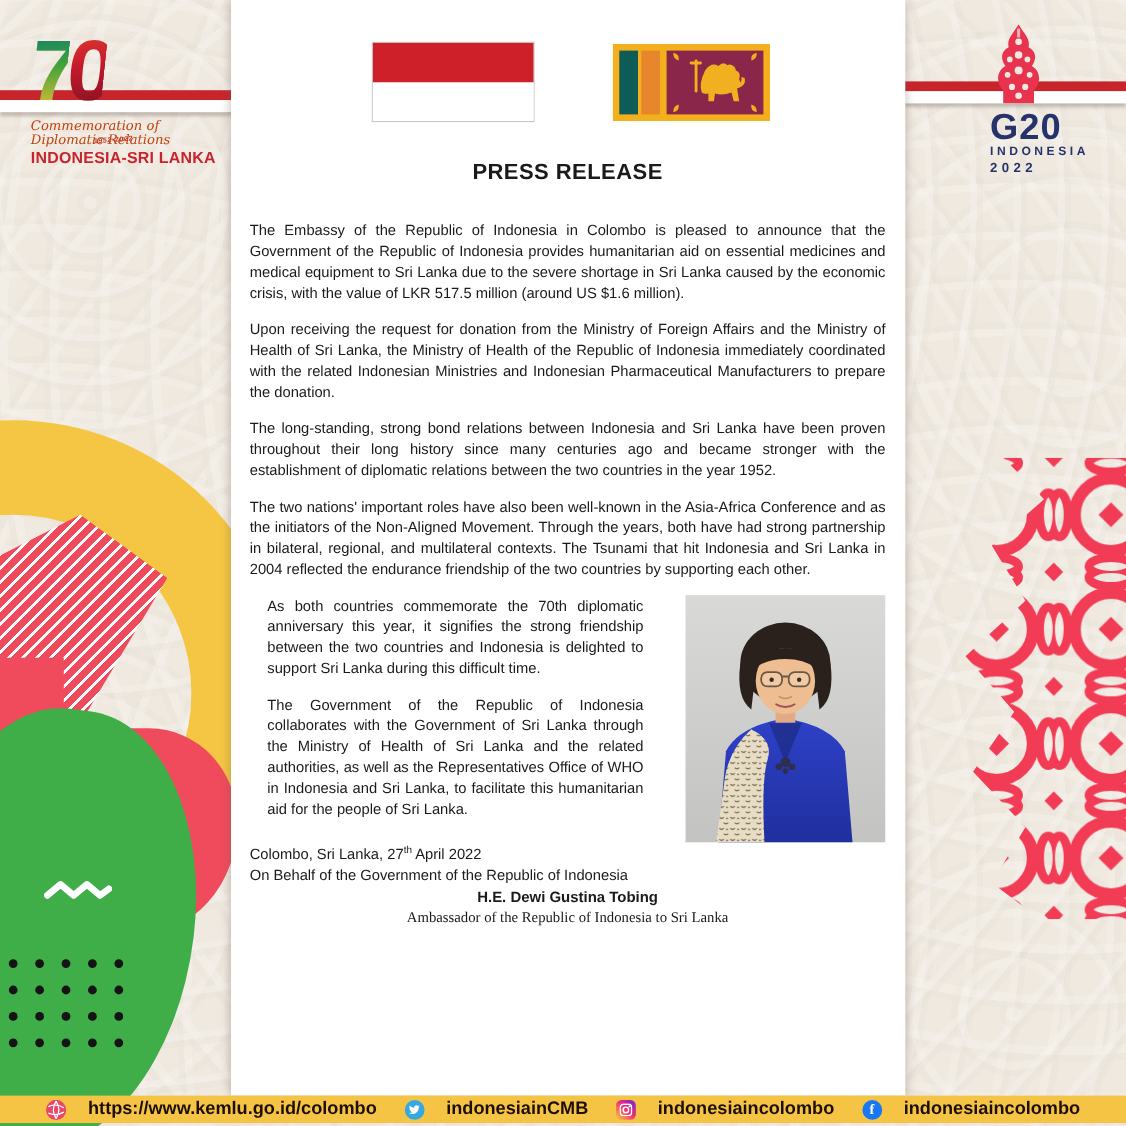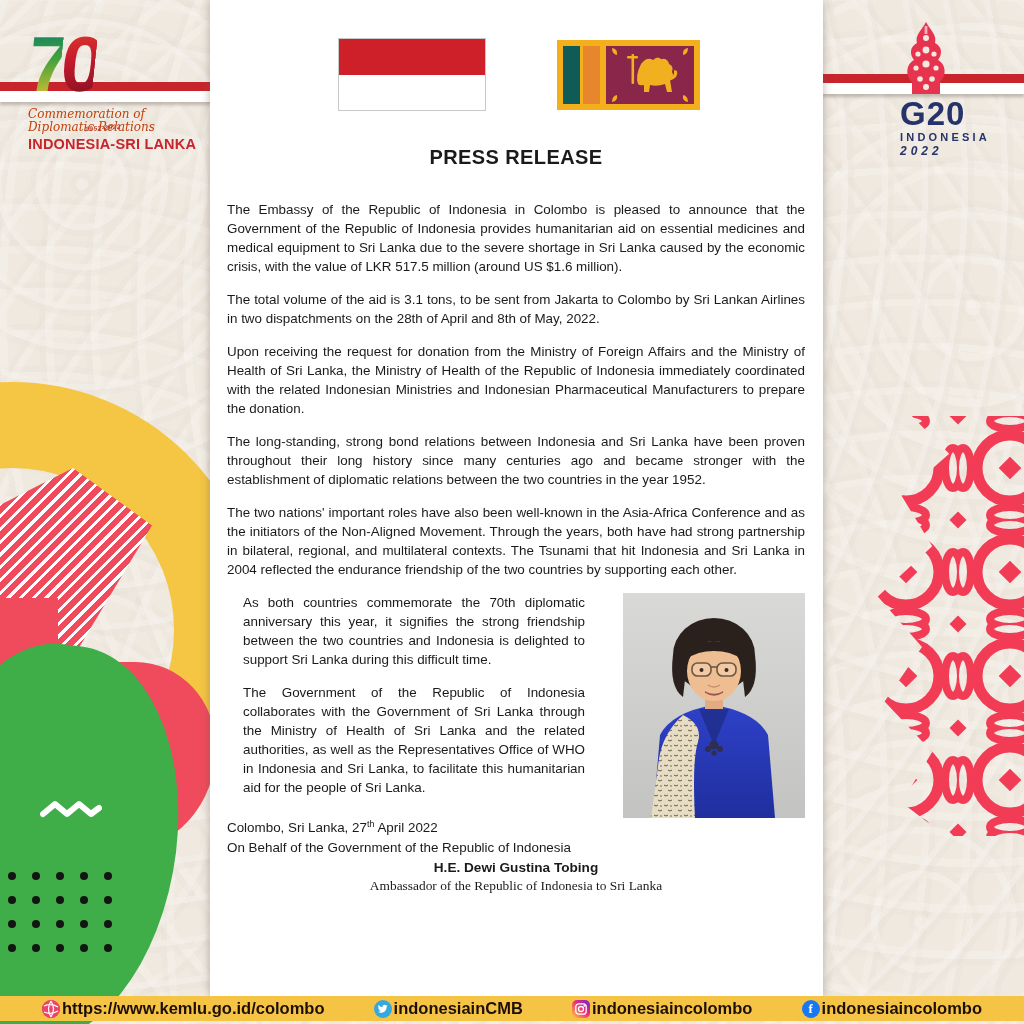--- a/index.html
+++ b/index.html
@@ -32,21 +32,21 @@
   .logo70 .d7{background:linear-gradient(175deg,#0d7a6e 5%,#3fa23c 45%,#f2c233 95%);-webkit-background-clip:text;background-clip:text;color:transparent;}
   .logo70 .d0{background:linear-gradient(170deg,#e03a2f 10%,#c5192d 45%,#7c1120 95%);-webkit-background-clip:text;background-clip:text;color:transparent;}
   .logo70 .years{position:absolute;left:64px;top:64px;font-size:6.5px;color:#c0392b;font-weight:bold;letter-spacing:.5px;transform:rotate(-4deg);}
   .logo70 .script{font-family:"DejaVu Serif",serif;font-style:italic;color:#c2410c;font-size:12px;line-height:13px;margin-top:8px;}
   .logo70 .countries{font-weight:bold;color:#C8242C;font-size:14.5px;margin-top:2px;letter-spacing:.2px;white-space:nowrap;}
 
   
   .g20{position:absolute;left:900px;top:22px;z-index:3;width:120px;text-align:left;color:#26336B;}
   .g20 .wordmark{font-size:33px;font-weight:bold;line-height:32px;letter-spacing:1px;}
   .g20 .country{font-size:11px;letter-spacing:3.2px;font-weight:bold;margin-top:1px;}
-  .g20 .year{font-size:12px;letter-spacing:4px;font-weight:bold;margin-top:1px;font-style:italic;}
+  .g20 .year{font-size:12px;letter-spacing:4px;font-weight:bold;margin-top:1px;}
 
   
   .yellow-ring{position:absolute;left:0;top:372px;z-index:1;}
   .hatch-wedge{
     position:absolute;left:0;top:468px;width:152px;height:205px;z-index:2;
     background:repeating-linear-gradient(135deg,#ef4b5d 0 6px,#ffffff 6px 9px);
     clip-path:polygon(0 18%,48% 0,100% 28%,42% 100%,0 74%);
   }
   .red-solid{position:absolute;left:0;top:598px;width:58px;height:145px;background:#ef4b5d;border-radius:0 0 70% 0;z-index:2;}
   .white-roundsq{position:absolute;left:32px;top:650px;width:50px;height:58px;border:6px solid #fff;border-radius:14px;transform:rotate(7deg);z-index:3;}
@@ -82,21 +82,21 @@
   .col-photo{width:182px;}
   .caption{text-align:center;margin-top:2px;line-height:17.5px;}
   .caption .name{font-weight:bold;font-size:13.6px;}
   .caption .role{font-size:13.4px;font-family:Liberation Serif, serif;}
 
   
   .footer{
     position:absolute;left:0;top:996px;width:1024px;height:25px;background:#F6C445;z-index:8;
     display:flex;align-items:center;justify-content:space-between;padding:0 42px;box-sizing:border-box;
   }
-  .footer .item{display:flex;align-items:center;gap:2px;font-weight:bold;font-size:16.5px;color:#1d0f06;white-space:nowrap;}
+  .footer .item{display:flex;align-items:center;gap:20px;font-weight:bold;font-size:16.5px;color:#1d0f06;white-space:nowrap;}
   .icon-circle{width:18px;height:18px;border-radius:50%;display:inline-flex;align-items:center;justify-content:center;flex:0 0 auto;}
   .ic-web{background:#E8476B;}
   .ic-tw{background:#35A8E0;}
   .ic-fb{background:#1877F2;color:#fff;font-weight:bold;font-size:13px;font-family:"Liberation Serif",serif;}
   .ic-ig{background:linear-gradient(45deg,#f9ce34,#ee2a7b 55%,#6228d7);border-radius:5px;}
 </style>
 </head>
 <body>
 
 <div class="bg-texture"></div>
@@ -227,21 +227,20 @@
         <path d="M112,38 q6,-2 5,-8 l3,1 q2,7 -8,10z"></path>
       </g>
     </svg>
   </div>
 
   <div class="doc-inner">
     <h1 class="press-title">PRESS RELEASE</h1>
 
     <div class="body-text">
       <p>The Embassy of the Republic of Indonesia in Colombo is pleased to announce that the Government of the Republic of Indonesia provides humanitarian aid on essential medicines and medical equipment to Sri Lanka due to the severe shortage in Sri Lanka caused by the economic crisis, with the value of LKR 517.5 million (around US $1.6 million).</p>
-      <p>The total volume of the aid is 3.1 tons, to be sent from Jakarta to Colombo by Sri Lankan Airlines in two dispatchments on the 28th of April and 8th of May, 2022.</p>
       <p>Upon receiving the request for donation from the Ministry of Foreign Affairs and the Ministry of Health of Sri Lanka, the Ministry of Health of the Republic of Indonesia immediately coordinated with the related Indonesian Ministries and Indonesian Pharmaceutical Manufacturers to prepare the donation.</p>
       <p>The long-standing, strong bond relations between Indonesia and Sri Lanka have been proven throughout their long history since many centuries ago and became stronger with the establishment of diplomatic relations between the two countries in the year 1952.</p>
       <p>The two nations' important roles have also been well-known in the Asia-Africa Conference and as the initiators of the Non-Aligned Movement. Through the years, both have had strong partnership in bilateral, regional, and multilateral contexts. The Tsunami that hit Indonesia and Sri Lanka in 2004 reflected the endurance friendship of the two countries by supporting each other.</p>
     </div>
 
     <div class="columns">
       <div class="col-text">
         <p>As both countries commemorate the 70th diplomatic anniversary this year, it signifies the strong friendship between the two countries and Indonesia is delighted to support Sri Lanka during this difficult time.</p>
         <p>The Government of the Republic of Indonesia collaborates with the Government of Sri Lanka through the Ministry of Health of Sri Lanka and the related authorities, as well as the Representatives Office of WHO in Indonesia and Sri Lanka, to facilitate this humanitarian aid for the people of Sri Lanka.</p>
         <div class="closing">

